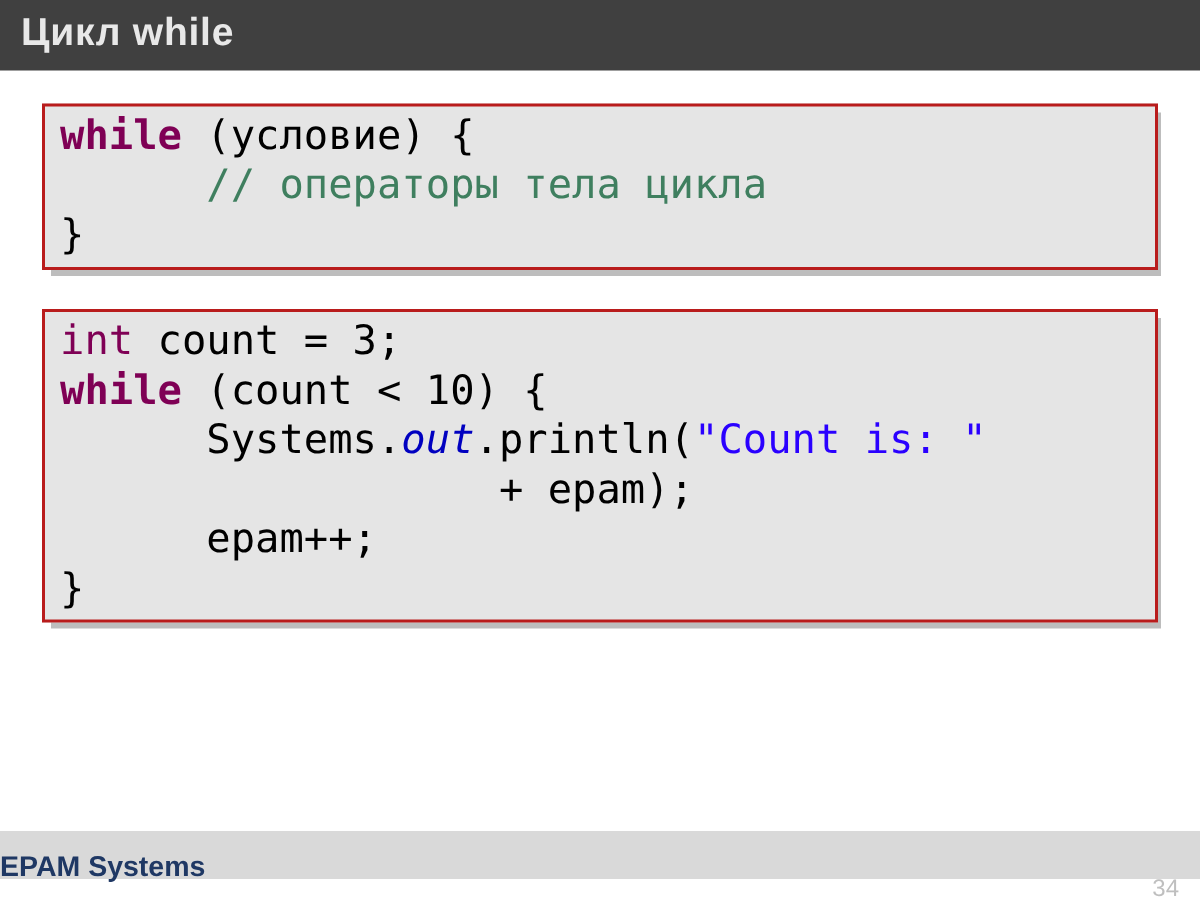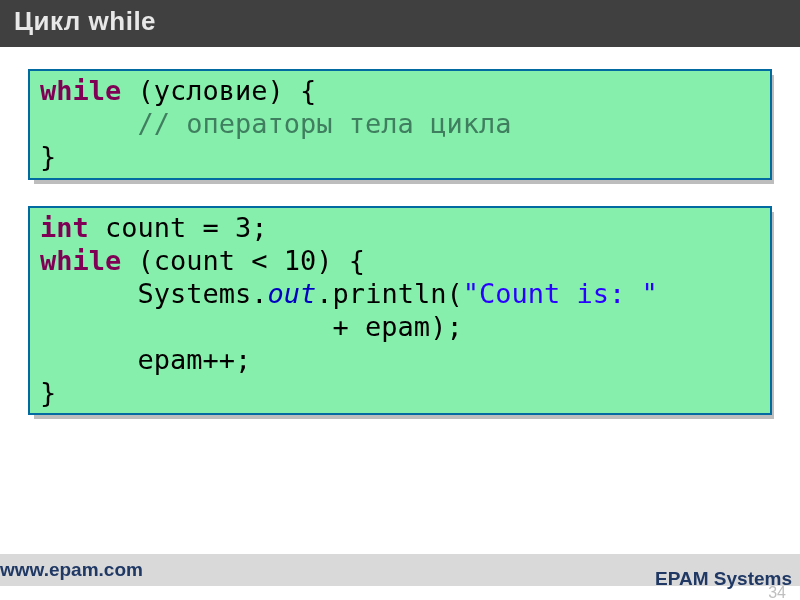--- a/index.html
+++ b/index.html
@@ -3,24 +3,24 @@
 <meta charset="utf-8">
 <style>
   * { margin: 0; padding: 0; box-sizing: border-box; }
   html, body { width: 800px; height: 600px; font-family: Arial, Helvetica, sans-serif; background: #fff; overflow: hidden; }
   .slide { width: 800px; height: 600px; position: relative; background: #fff; }
   .header-bar { background: #404040; color: #fff; padding: 6px 14px 10px 14px; }
   .header-title { font-size: 26px; font-weight: bold; color: #e8e8e8; letter-spacing: 0.5px; }
   .content { padding: 22px 28px 0 28px; }
   .code-box-wrap { position: relative; margin-bottom: 26px; }
   .code-shadow { position: absolute; top: 6px; left: 6px; right: -2px; bottom: -4px; background: #bdbdbd; z-index: 0; }
-  .code-box { position: relative; z-index: 1; background: #86efac; border: 2px solid #0369a1; padding: 4px 10px 4px 10px; font-family: "DejaVu Sans Mono","Consolas","Courier New",monospace; font-size: 27px; line-height: 1.22; white-space: pre; overflow: hidden; }
+  .code-box { position: relative; z-index: 1; background: #e5e5e5; border: 2px solid #b91c1c; padding: 4px 10px 4px 10px; font-family: "DejaVu Sans Mono","Consolas","Courier New",monospace; font-size: 27px; line-height: 1.22; white-space: pre; overflow: hidden; }
   .kw { color: #7f0055; font-weight: bold; }   
   .cm { color: #3f7f5f; }                       
-  .ty { color: #7f0055; font-weight: bold; }   
+  .ty { color: #7f0055; font-weight: normal; }   
   .fld { color: #0000c0; font-style: italic; } 
   .str { color: #2a00ff; }                      
   .pln { color: #000; }
   .footer-bar { position: absolute; left: 0; right: 0; bottom: 14px; height: 32px; background: #d9d9d9; display: flex; align-items: center; justify-content: space-between; padding: 0 8px 0 0; color: #1f3864; font-weight: bold; font-size: 19px; }
   .footer-left { padding-left: 0; }
   .footer-right { padding-right: 0; margin-top: 18px; }
   .page-num { position: absolute; right: 14px; bottom: -2px; color: #bfbfbf; font-size: 16px; }
 </style>
 </head>
 <body>
@@ -46,18 +46,17 @@
 <span class="kw">while</span><span class="pln"> (count &lt; 10) {</span>
 <span class="pln">      Systems.</span><span class="fld">out</span><span class="pln">.println(</span><span class="str">"Count is: "</span>
 <span class="pln">                  + epam);</span>
 <span class="pln">      epam++;</span>
 <span class="pln">}</span></div>
     </div>
 
   </div>
 
   <div class="footer-bar">
-    <span class="footer-left">www.epam.com</span>
     <span class="footer-right">EPAM Systems</span>
   </div>
   <div class="page-num">34</div>
 
 </div>
 
 </body></html>

